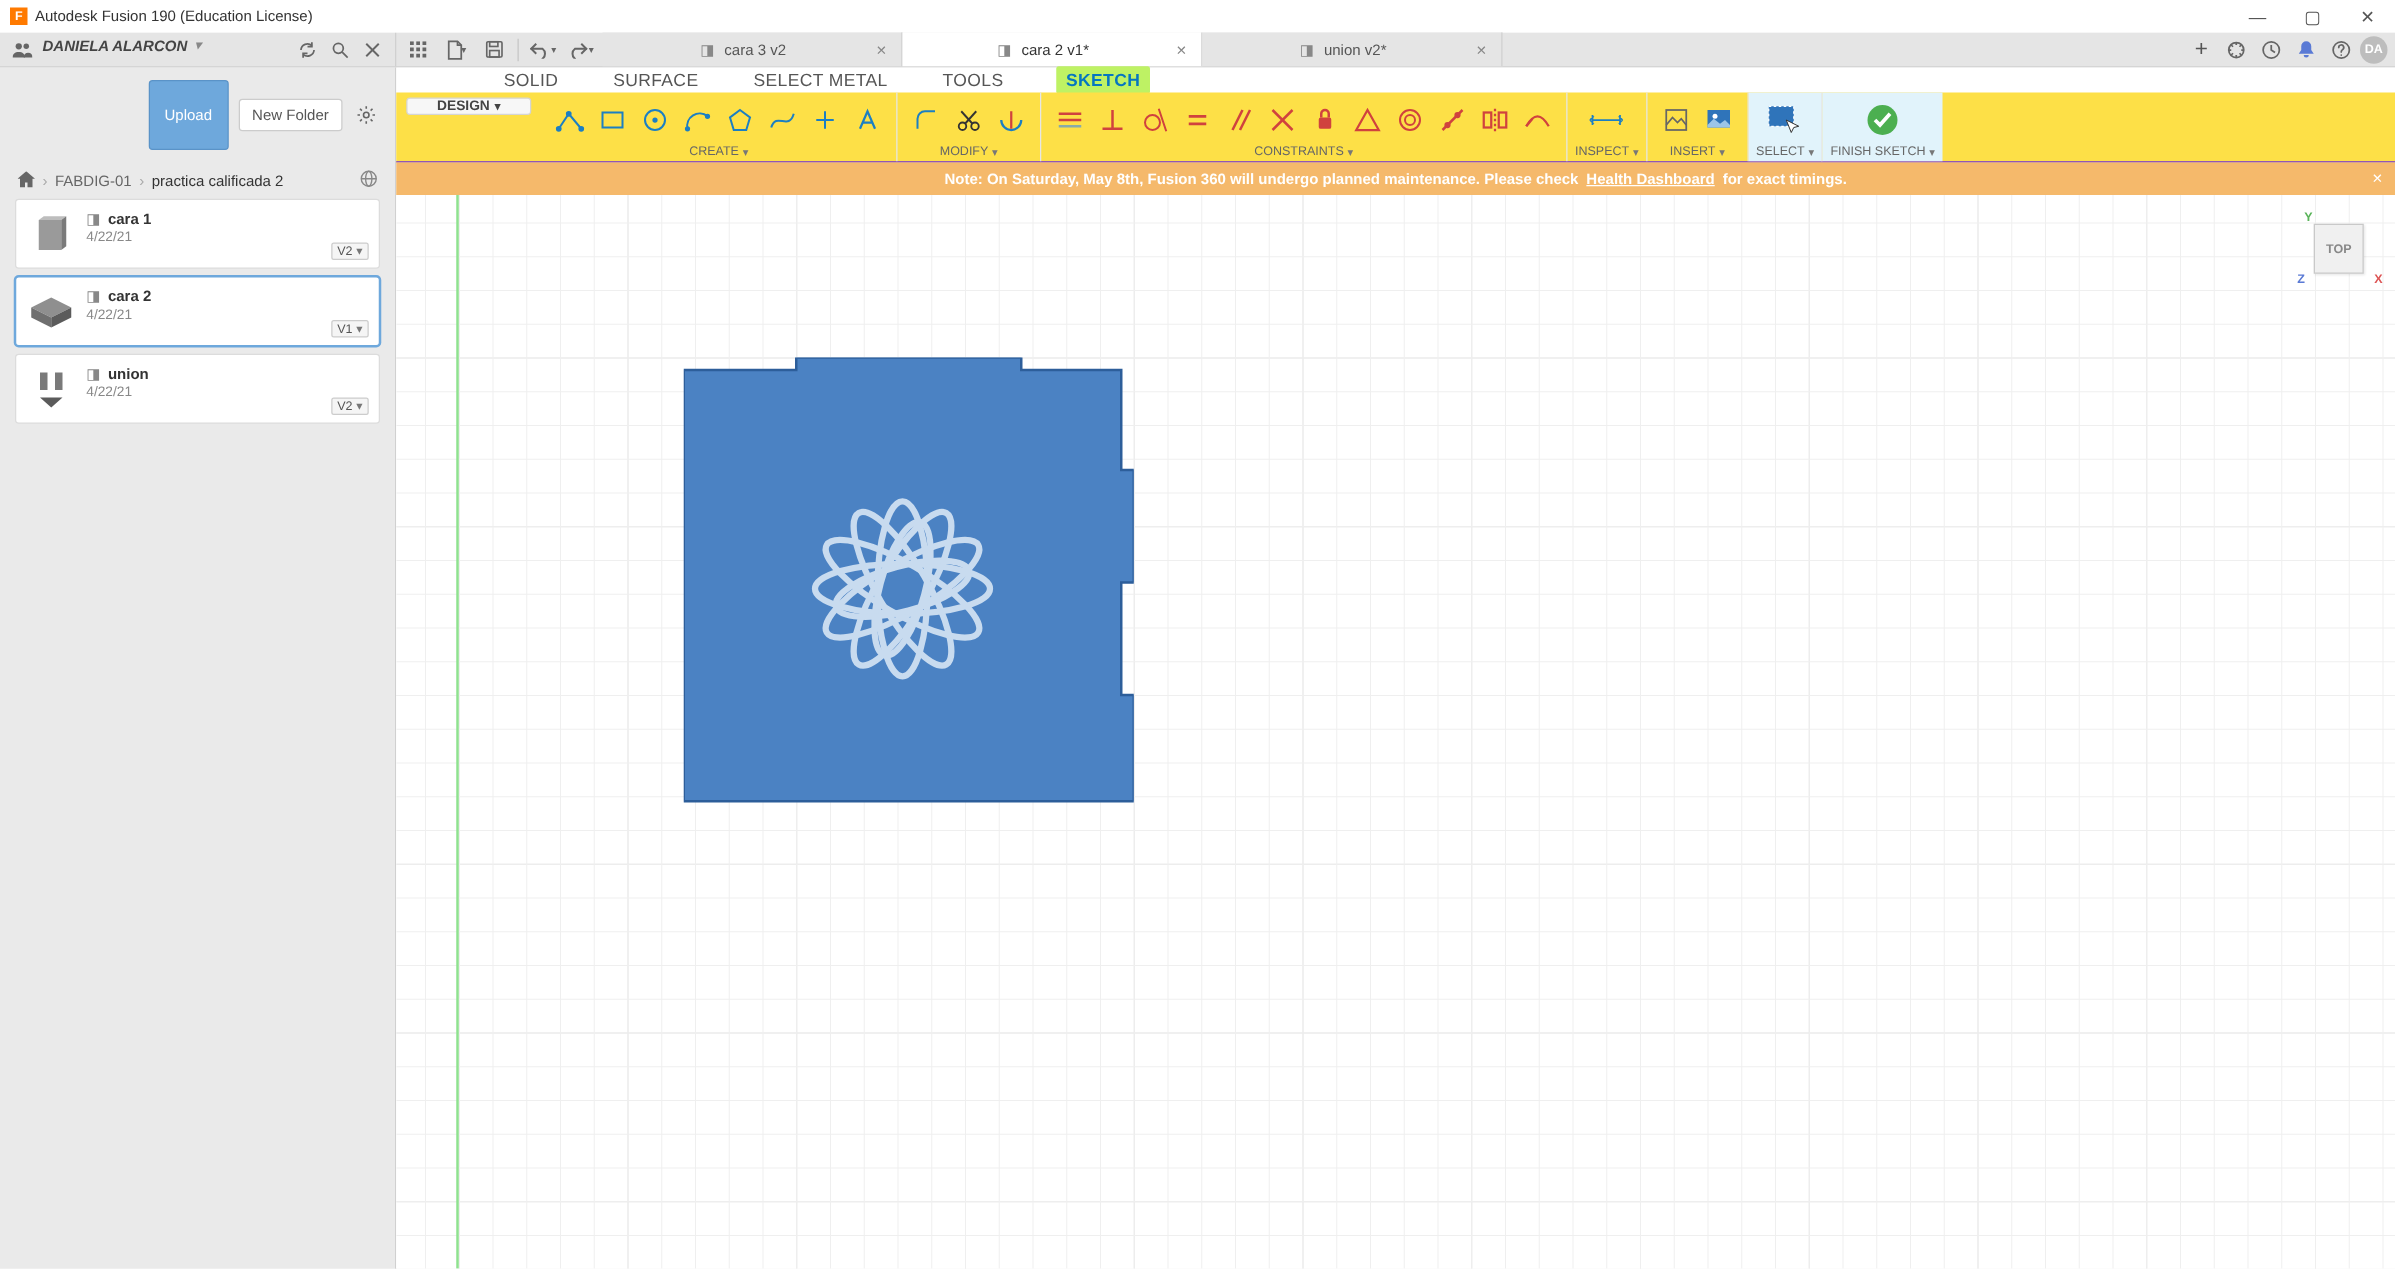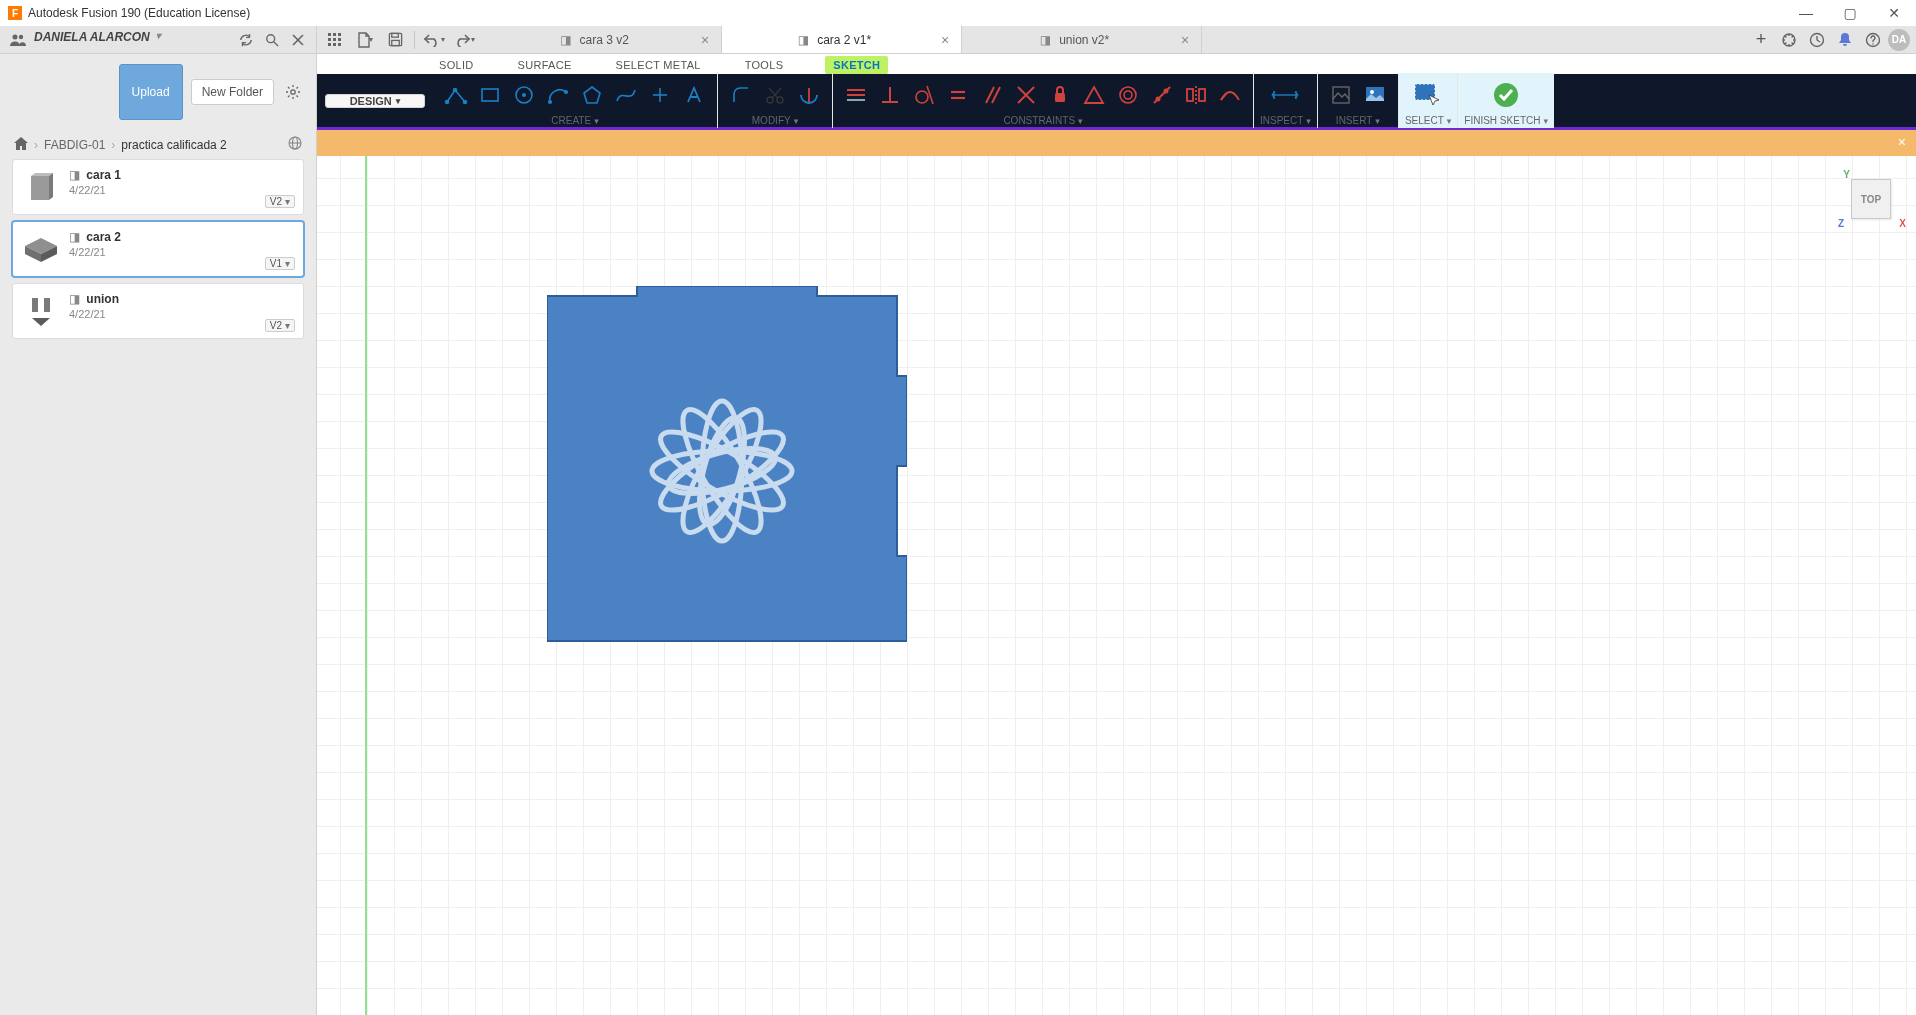--- a/index.html
+++ b/index.html
@@ -56,25 +56,25 @@
   .filecard{ background:#fff; border:1px solid #dcdcdc; border-radius:3px; padding:8px 10px 4px 56px; position:relative; min-height:56px;}
   .filecard.selected{ border-color:#6ea8dc; box-shadow:0 0 0 1px #6ea8dc;}
   .filecard .thumb{ position:absolute; left:8px; top:8px; width:40px; height:40px; display:flex; align-items:center; justify-content:center;}
   .filecard .title-row{ display:flex; align-items:center; gap:6px; font-size:12px; color:#333;}
   .filecard .title-row .cube{ color:#888;}
   .filecard .date{ font-size:11px; color:#888; margin-top:2px;}
   .filecard .ver{ position:absolute; right:8px; bottom:6px; font-size:10px; color:#555; border:1px solid #ccc; padding:0 4px; border-radius:2px; background:#f5f5f5;}
   .filecard .ver::after{ content:"▾"; margin-left:3px; color:#777;}
 
   
-  .ribbon-tabs{ height:20px; display:flex; align-items:flex-end; gap:40px; padding:0 0 0 120px; font-size:11px; color:#555;}
+  .ribbon-tabs{ height:20px; display:flex; align-items:center; gap:40px; padding:0 0 0 84px; font-size:14px; color:#555;}
   .ribbon-tabs .rt{ padding:3px 2px; letter-spacing:0.3px;}
   .ribbon-tabs .rt.active{ background:#bef264; color:#0676c0; font-weight:600; padding:3px 8px; border-radius:2px;}
 
-  .ribbon{ height:56px; background:#0f172a; display:flex; align-items:center; border-bottom:3px solid #6d28d9;}
+  .ribbon{ height:56px; background:#fde047; display:flex; align-items:flex-start; border-bottom:1px solid #6d28d9;}
   .workspace-dd{ width:100px; display:flex; align-items:center; justify-content:center; gap:4px; font-size:11px; font-weight:600; color:#444; border:1px solid #d5d5d5; margin:4px 8px; border-radius:3px; background:#f7f7f7;}
   .rgroup{ display:flex; flex-direction:column; align-items:center; justify-content:flex-start; padding:2px 6px 0 6px; border-right:1px solid #e6e6e6;}
   .rgroup:last-child{border-right:none;}
   .rgroup .tools{ display:flex; gap:0px; height:40px; align-items:center;}
   .rgroup .glabel{ font-size:10px; color:#666; padding-bottom:2px; display:flex; align-items:center; gap:3px;}
   .rtool{ width:34px; height:34px; display:flex; align-items:center; justify-content:center; border-radius:3px;}
   .rgroup.finish { background:#e1f3fb;}
   .rgroup.select { background:#e1f3fb;}
   .rtool svg, .qbtn svg, .ph-icon svg, .tbtn svg { display:block;}
   .rtool.green svg circle{ fill:#4caf50;}
@@ -578,20 +578,23 @@
             </div>
         </div>
         <div class="glabel">
             <span>FINISH SKETCH</span>
             <span class="caret">▾</span>
           </div>
       </div>
     </div>
 
     <div class="notice">
+      <span>
+        <b><span>Note: On Saturday, May 8th, Fusion 360 will undergo planned maintenance. Please check </span><span class="link">Health Dashboard</span><span> for exact timings.</span></b>
+      </span>
       <span class="x">×</span>
     </div>
 
     <div class="canvas-wrap">
       <div class="canvas">
         <div class="grid"></div>
         <div class="origin-line-v"></div>
         <div class="shape">
           <svg width="360" height="360" viewBox="0 0 360 360">
             <path d="M0 10 L90 10 L90 0 L270 0 L270 10 L350 10 L350 90 L360 90 L360 180 L350 180 L350 270 L360 270 L360 355 L0 355 Z" fill="#4b82c3" stroke="#2d5e9a" stroke-width="2"></path>

